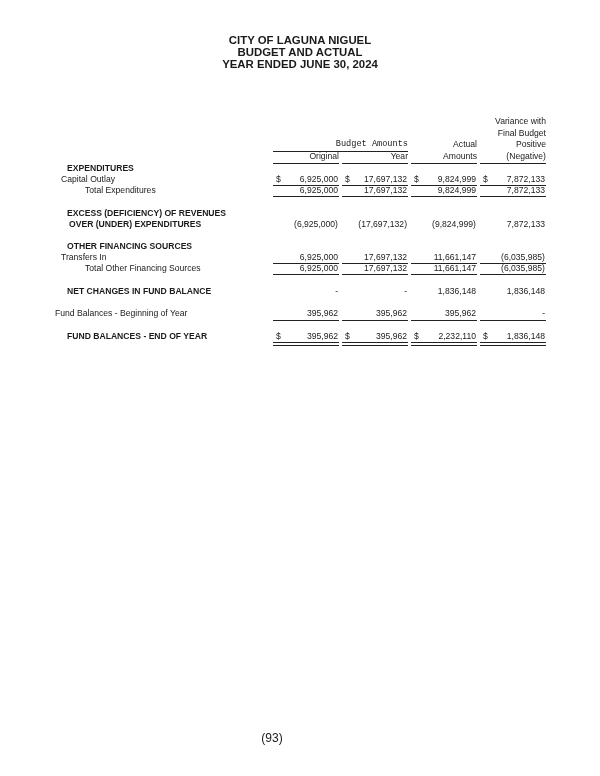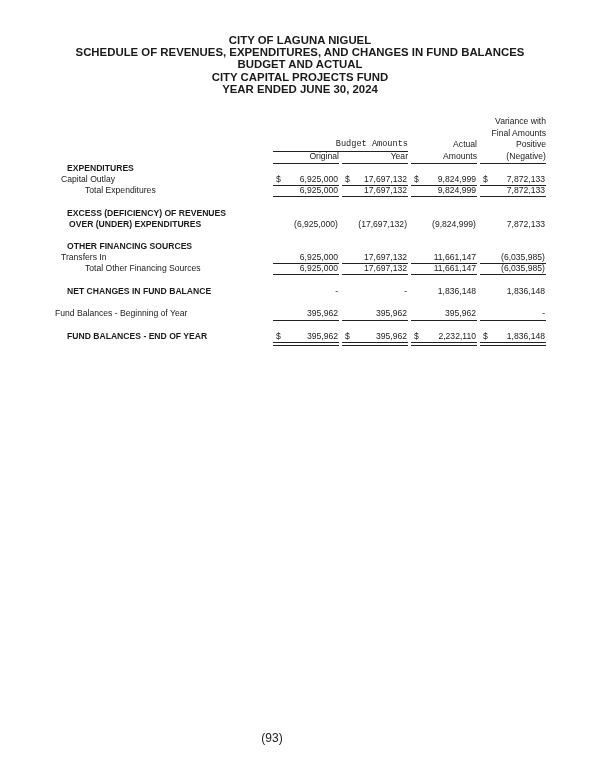--- a/index.html
+++ b/index.html
@@ -13,34 +13,32 @@
   .cell { position: absolute; font-size: 8.6px; line-height: 11px; height: 11px; }
   .cell .dol { position: absolute; left: 0; top: 0; }
   .cell .num { position: absolute; right: 0; top: 0; }
   .pg { position: absolute; top: 731px; left: 0; width: 544px; text-align: center; font-size: 12px; }
 </style>
 </head>
 <body>
 
 <div class="title">
   <div>CITY OF LAGUNA NIGUEL</div>
-  <div>SCHEDULE OF REVENUES, EXPENDITURES, AND CHANGES IN FUND BALANCES</div>
   <div>BUDGET AND ACTUAL</div>
-  <div>CITY CAPITAL PROJECTS FUND</div>
   <div>YEAR ENDED JUNE 30, 2024</div>
 </div>
 
 <div class="hdr" style="left:275px; top:139px; width:133px;font-family:Liberation Mono, monospace;">Budget Amounts</div>
 <div class="rule" style="left:273px; top:151px; width:135px;"></div>
 <div class="hdr" style="left:273px; top:151px; width:66px;">Original</div>
 <div class="hdr" style="left:342px; top:151px; width:66px;">Year</div>
 <div class="hdr" style="left:411px; top:139px; width:66px;">Actual</div>
 <div class="hdr" style="left:411px; top:151px; width:66px;">Amounts</div>
 <div class="hdr" style="left:480px; top:116px; width:66px;">Variance with</div>
-<div class="hdr" style="left:480px; top:128px; width:66px;">Final Amounts</div>
+<div class="hdr" style="left:480px; top:128px; width:66px;">Final Budget</div>
 <div class="hdr" style="left:480px; top:139px; width:66px;">Positive</div>
 <div class="hdr" style="left:480px; top:151px; width:66px;">(Negative)</div>
 <div class="rule" style="left:273px; top:163px; width:66px;"></div>
 <div class="rule" style="left:342px; top:163px; width:66px;"></div>
 <div class="rule" style="left:411px; top:163px; width:66px;"></div>
 <div class="rule" style="left:480px; top:163px; width:66px;"></div>
 
 <div class="lbl b" style="left:55px; top:163px;">EXPENDITURES</div>
 <div class="lbl" style="left:61px; top:174px;">Capital Outlay</div>
 <div class="cell" style="left:276px; top:174px; width:62px;">

